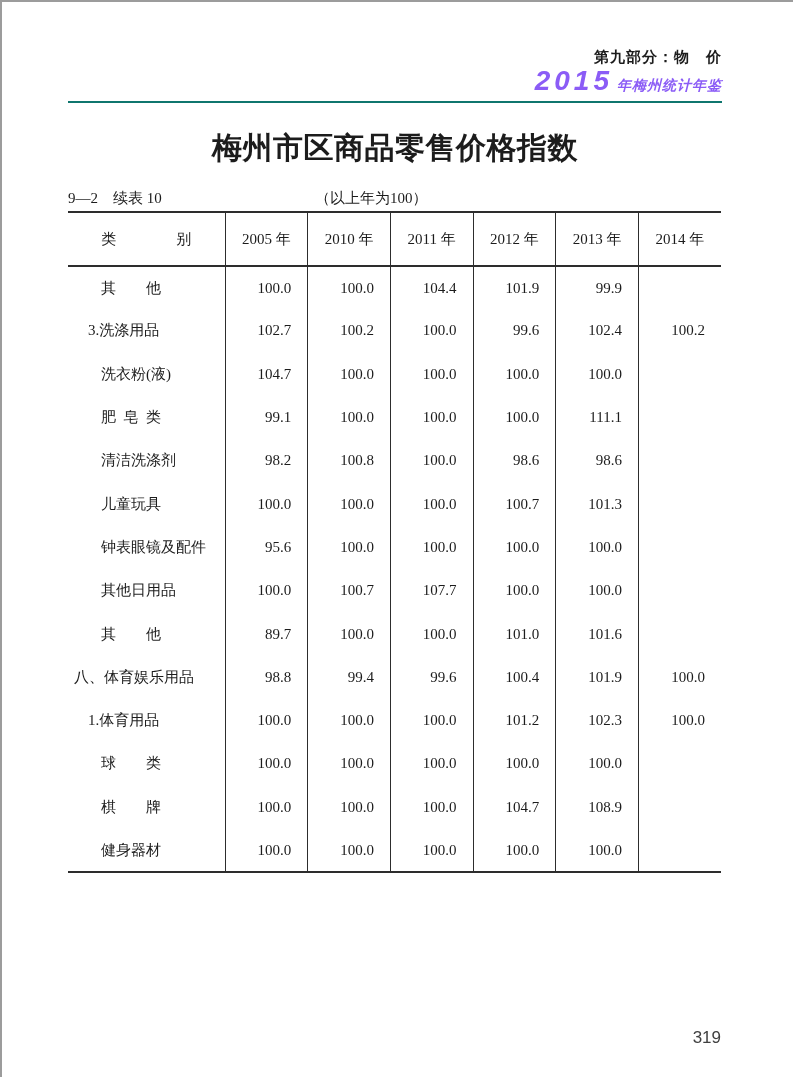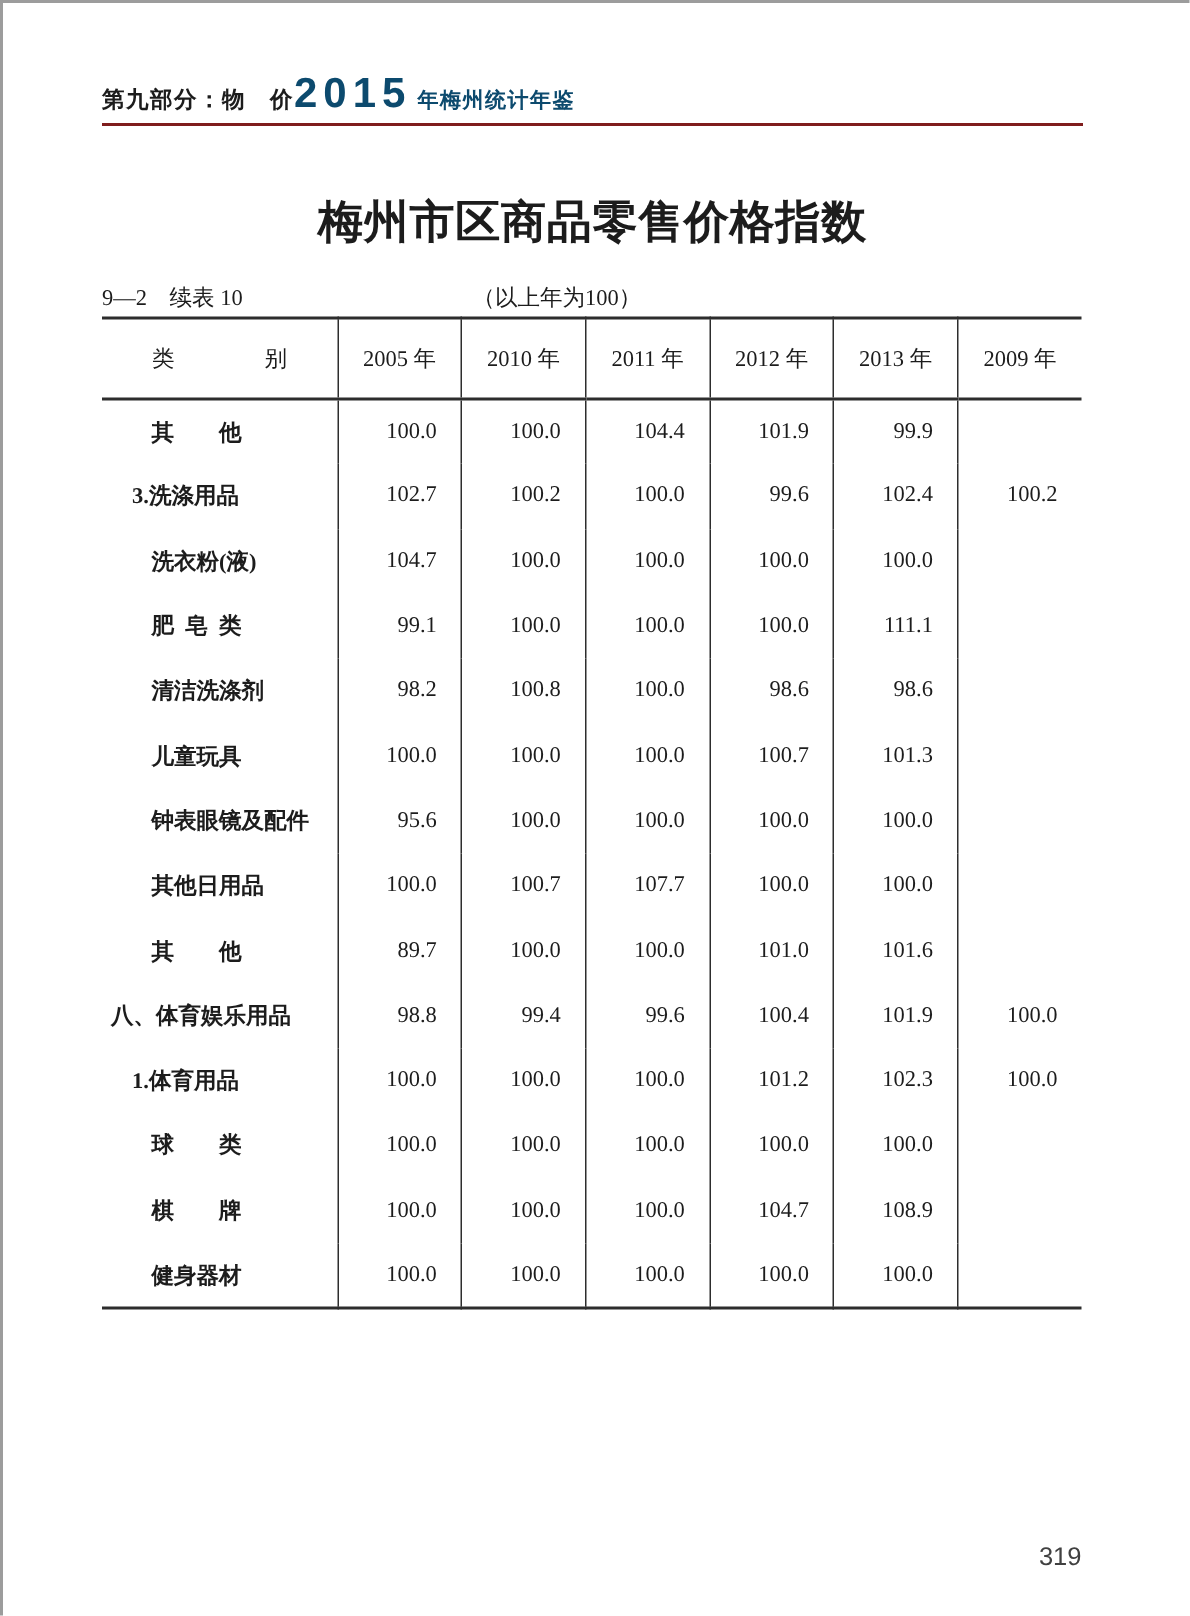--- a/index.html
+++ b/index.html
@@ -17,33 +17,35 @@
     border-left: 2px solid #9c9c9c;
     background: #ffffff;
   }
   
   .running-header {
     position: absolute;
     top: 46px;
     left: 66px;
     width: 654px;
     display: flex;
-    justify-content: flex-start;
+    justify-content: space-between;
     align-items: flex-end;
-    border-bottom: 2px solid #7f1d1d;
+    border-bottom: 2px solid #0f766e;
     padding-bottom: 6px;
+    flex-direction: column;
   }
   .section-label {
     font-size: 15px;
     font-weight: bold;
     white-space: pre;
     letter-spacing: 1px;
   }
   .yearbook-logo {
-    color: #0c4a6e;
+    color: #8b5cf6;
+    font-style: italic;
     font-weight: bold;
     line-height: 1;
     white-space: nowrap;
   }
   .logo-year {
     font-family: "Liberation Sans", "DejaVu Sans", sans-serif;
     font-size: 28px;
     letter-spacing: 4px;
   }
   .logo-suffix {
@@ -90,21 +92,21 @@
   table.index-table thead th {
     font-weight: normal;
     text-align: center;
     white-space: pre;
     border-bottom: 2px solid #2d2d2d;
     vertical-align: middle;
   }
   table.index-table tbody tr { height: 43.3px; }
   table.index-table th + th,
   table.index-table td + td { border-left: 1.5px solid #2d2d2d; }
-  td.label { white-space: pre; vertical-align: middle; font-weight: bold; }
+  td.label { white-space: pre; vertical-align: middle; }
   td.indent-0 { padding-left: 6px; }
   td.indent-1 { padding-left: 20px; }
   td.indent-2 { padding-left: 33px; }
   td.num {
     text-align: right;
     padding-right: 16px;
     vertical-align: middle;
     white-space: pre;
   }
   
@@ -150,21 +152,21 @@
       <col style="width:82.5px">
     </colgroup>
     <thead>
       <tr>
         <th>类　　　　别</th>
         <th>2005 年</th>
         <th>2010 年</th>
         <th>2011 年</th>
         <th>2012 年</th>
         <th>2013 年</th>
-        <th>2009 年</th>
+        <th>2014 年</th>
       </tr>
     </thead>
     <tbody id="table-body">
         <tr>
           <td class="label indent-2">其　　他</td>
           <td class="num">100.0</td>
           <td class="num">100.0</td>
           <td class="num">104.4</td>
           <td class="num">101.9</td>
           <td class="num">99.9</td>

